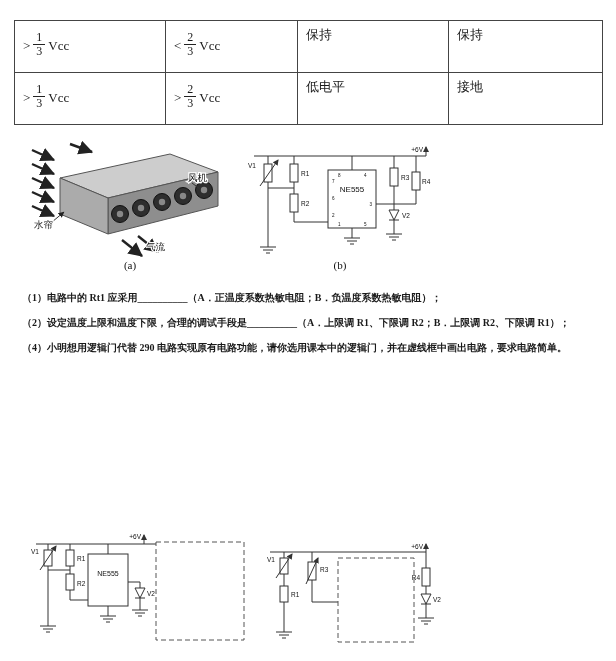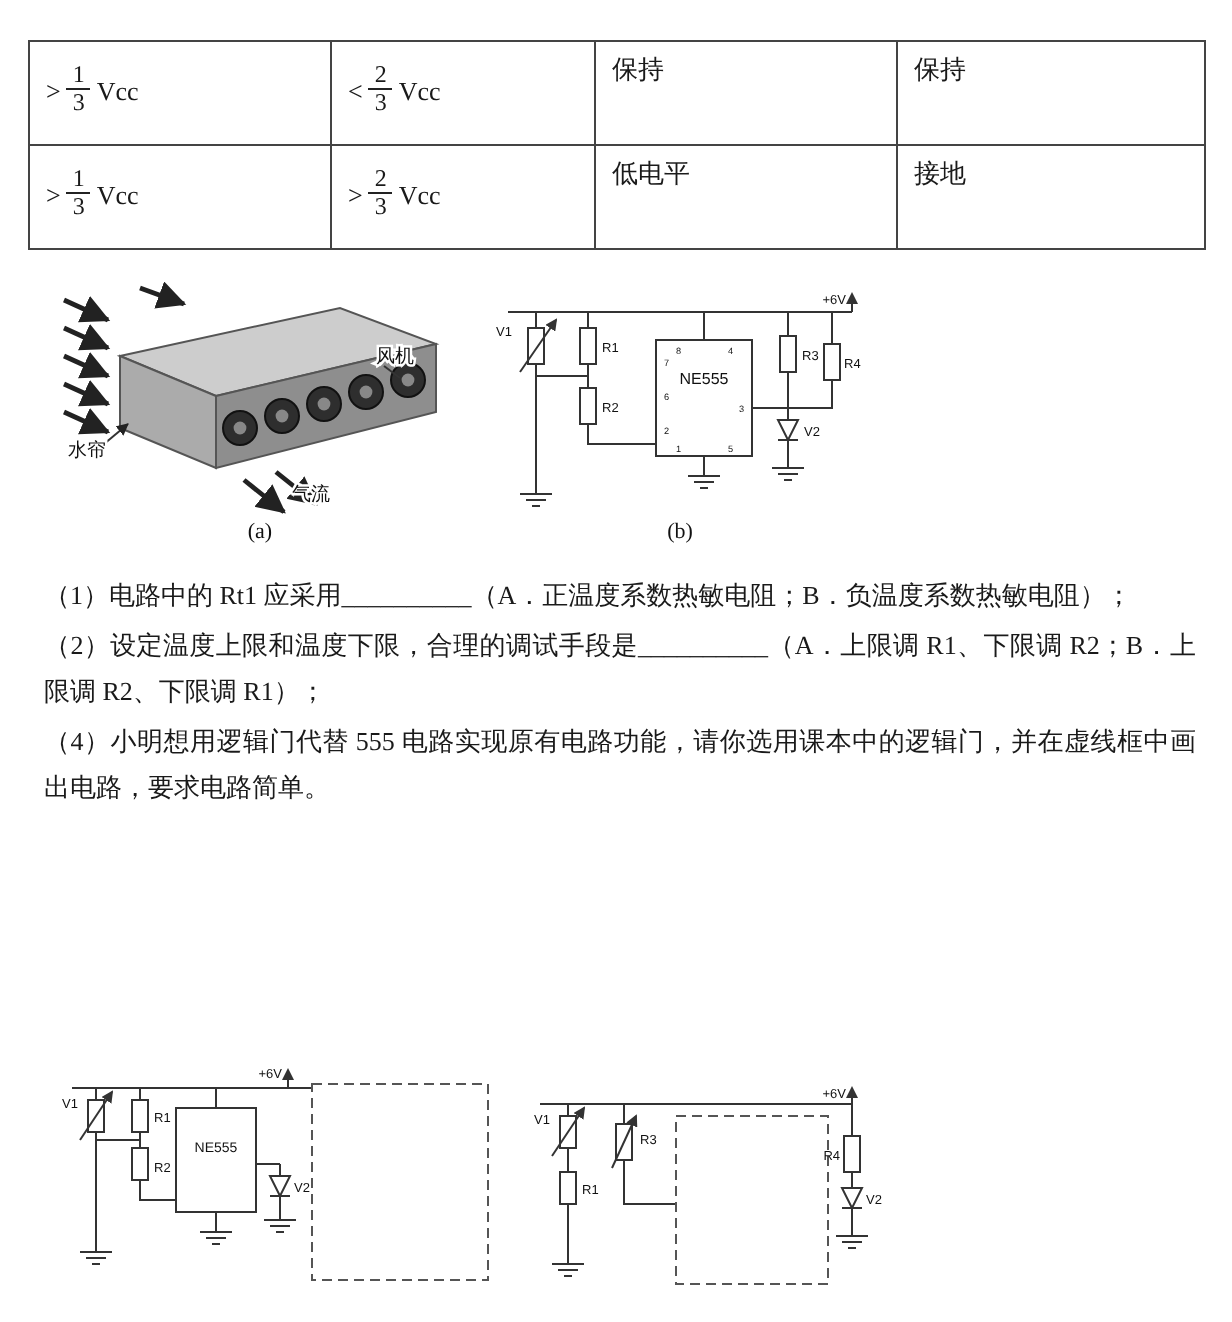--- a/index.html
+++ b/index.html
@@ -28,21 +28,21 @@
   .cmp  { stroke:#333; fill:#fff; }
   .led  { stroke:#333; fill:#fff; }
   .t6   { font-size:6.5px; }
   .t5   { font-size:4.6px; }
   .tIC  { font-size:8px; }
   .tIC2 { font-size:7px; }
   .cap  { font-size:11px; font-family:"Liberation Serif","DejaVu Serif",serif; }
   .halo { paint-order:stroke; stroke:#fff; stroke-width:2.5px; font-size:9.5px; font-family:"Liberation Serif","DejaVu Serif",serif; }
 
   
-  .questions { position:absolute; left:22px; top:286px; width:576px; font-size:13px; line-height:23px; }
+  .questions { position:absolute; left:22px; top:286px; width:576px; font-size:10px; line-height:23px;font-weight:bold; }
   .questions p { margin-bottom:2px; text-align:justify; }
 </style>
 </head>
 <body>
 
 <div class="doc">
 
   <table class="tt">
     <colgroup>
         <col style="width:151px">
@@ -184,21 +184,21 @@
       </g>
       <text x="162" y="76" class="t6">V2</text>
 
       <text x="100" y="127" class="cap" text-anchor="middle">(b)</text>
     </svg>
   </div>
 
   <div class="questions">
     <p>（1）电路中的 Rt1 应采用__________（A．正温度系数热敏电阻；B．负温度系数热敏电阻）；</p>
     <p>（2）设定温度上限和温度下限，合理的调试手段是__________（A．上限调 R1、下限调 R2；B．上限调 R2、下限调 R1）；</p>
-    <p>（4）小明想用逻辑门代替 555 电路实现原有电路功能，请你选用课本中的逻辑门，并在虚线框中画出电路，要求电路简单。</p>
+    <p>（4）小明想用逻辑门代替 290 电路实现原有电路功能，请你选用课本中的逻辑门，并在虚线框中画出电路，要求电路简单。</p>
   </div>
 
   <div class="fig fig-c">
     <svg width="225" height="122" viewBox="0 0 225 122">
       <defs>
         <marker id="arrC" markerWidth="6" markerHeight="6" refX="5" refY="3" orient="auto">
             <path d="M0,0 L6,3 L0,6 z" fill="#333"></path>
           </marker>
       </defs>
       <path class="w" d="M10,14 H130"></path>

